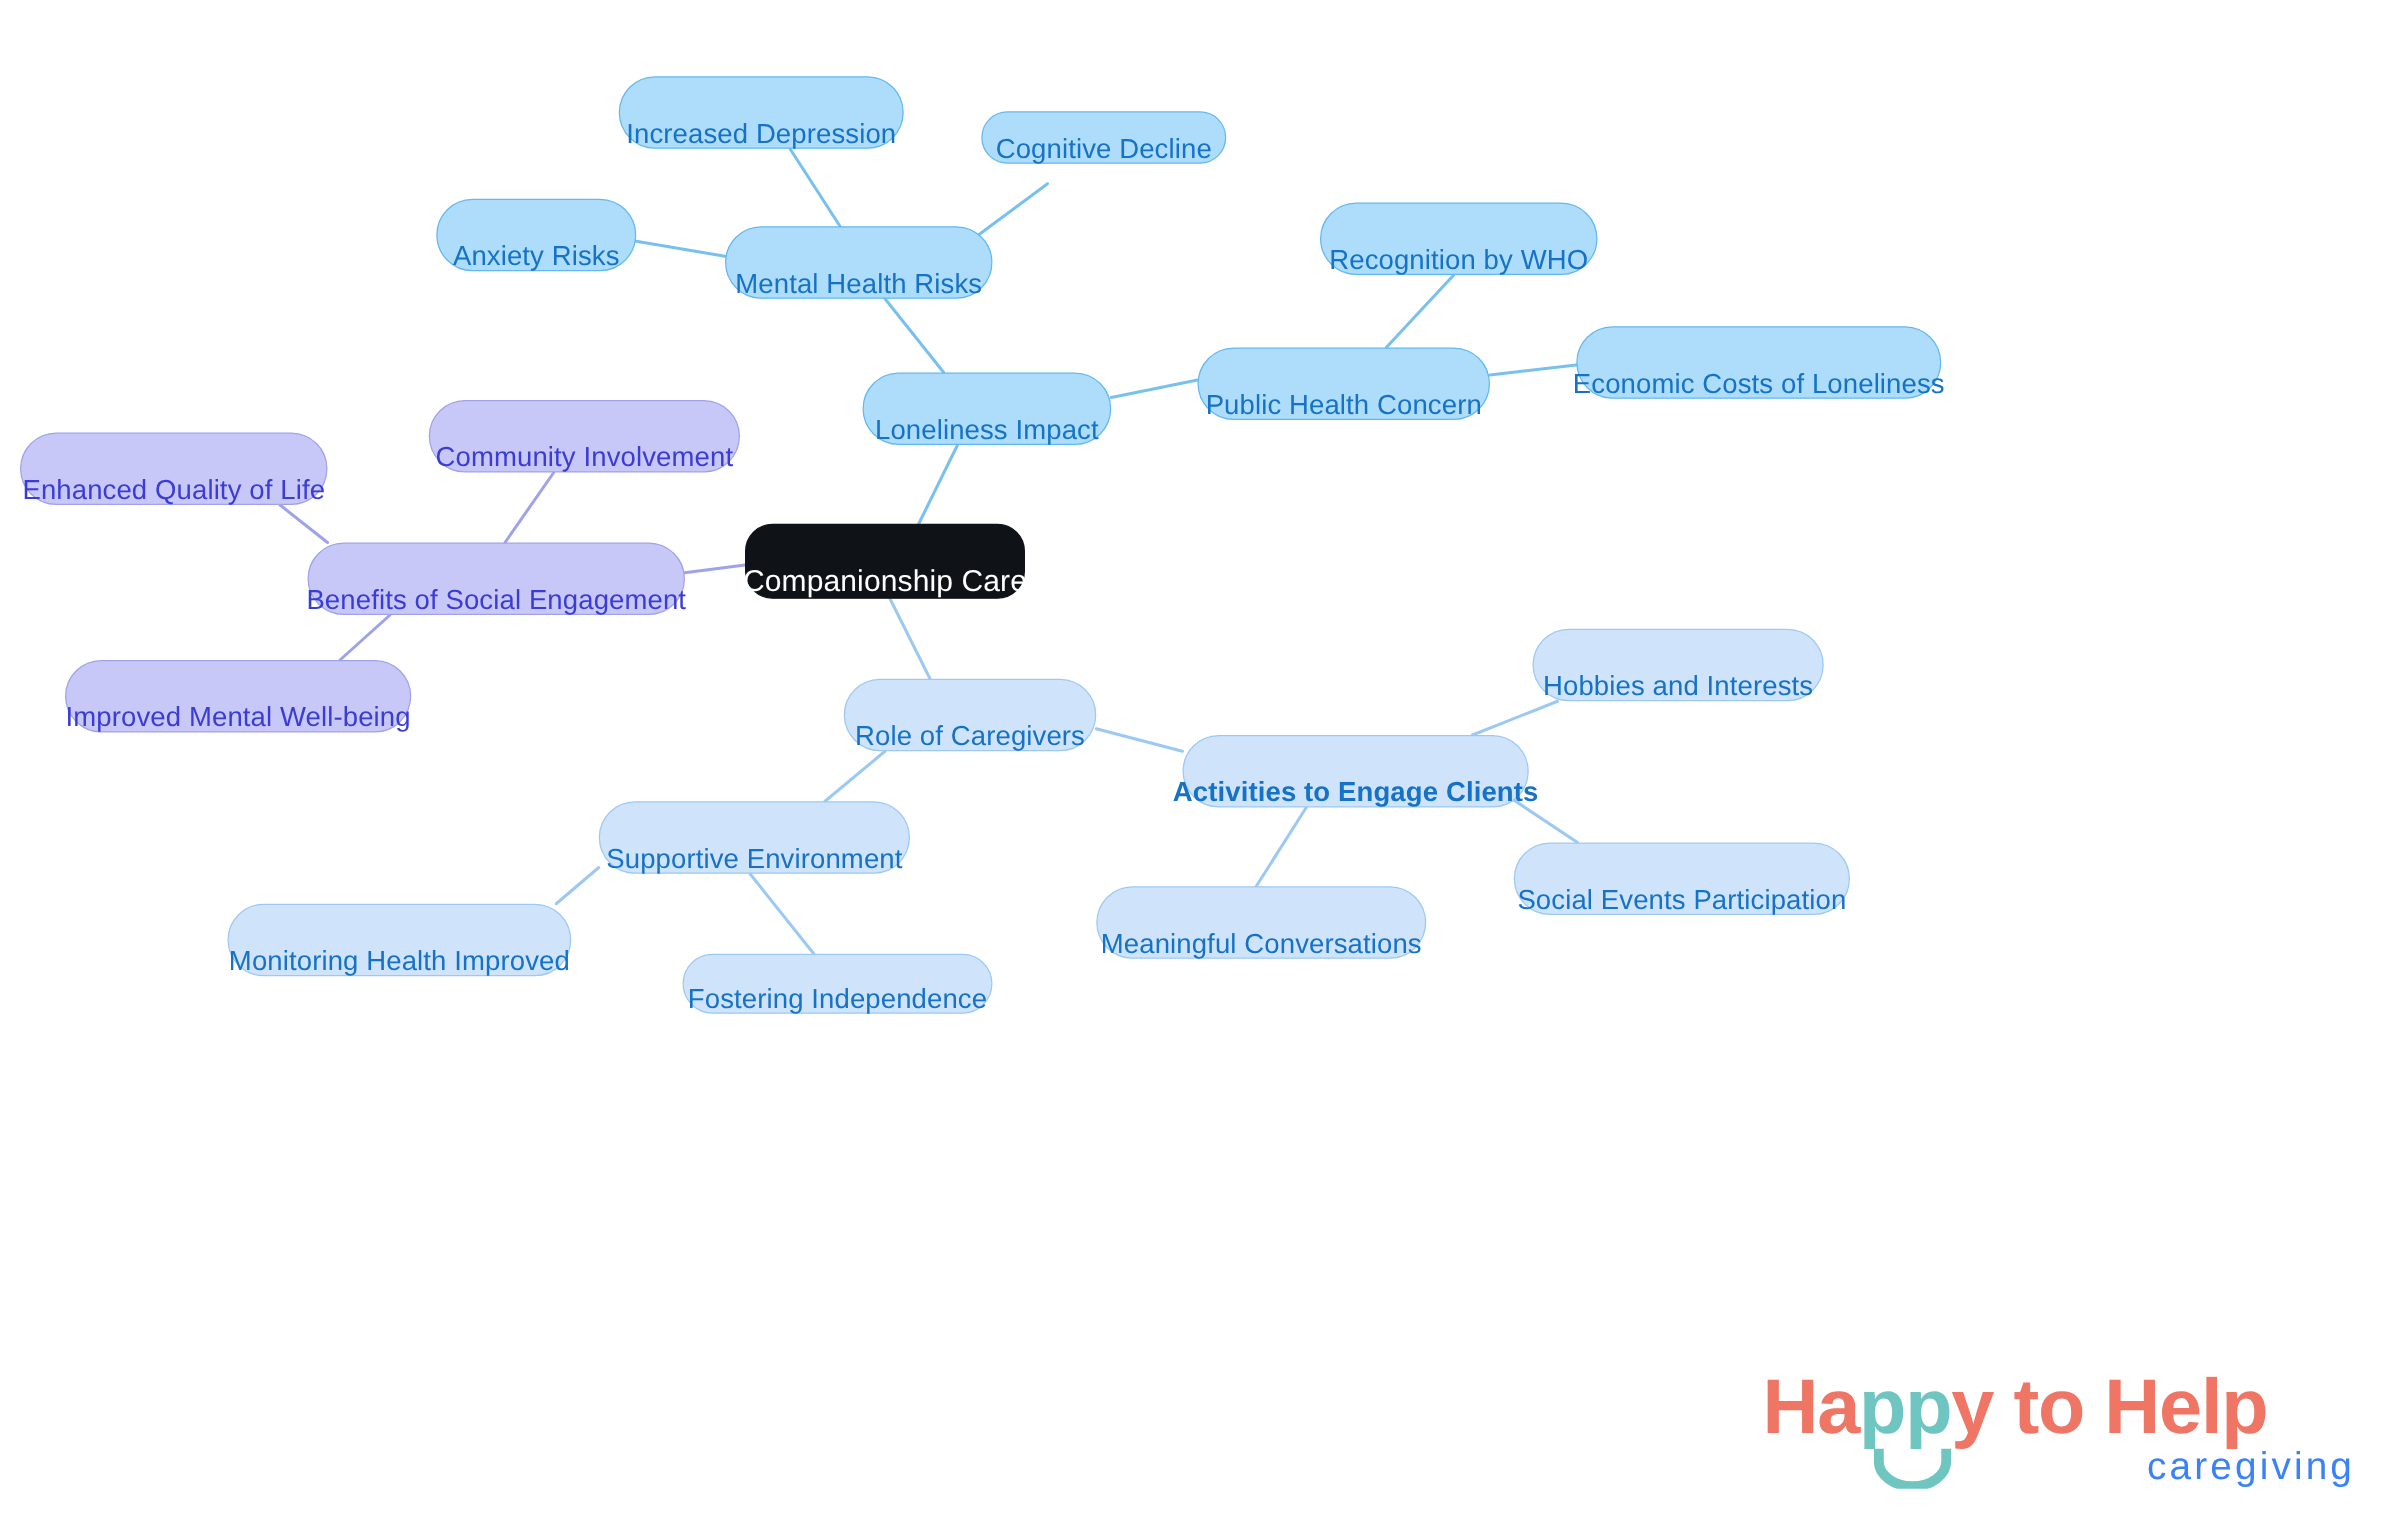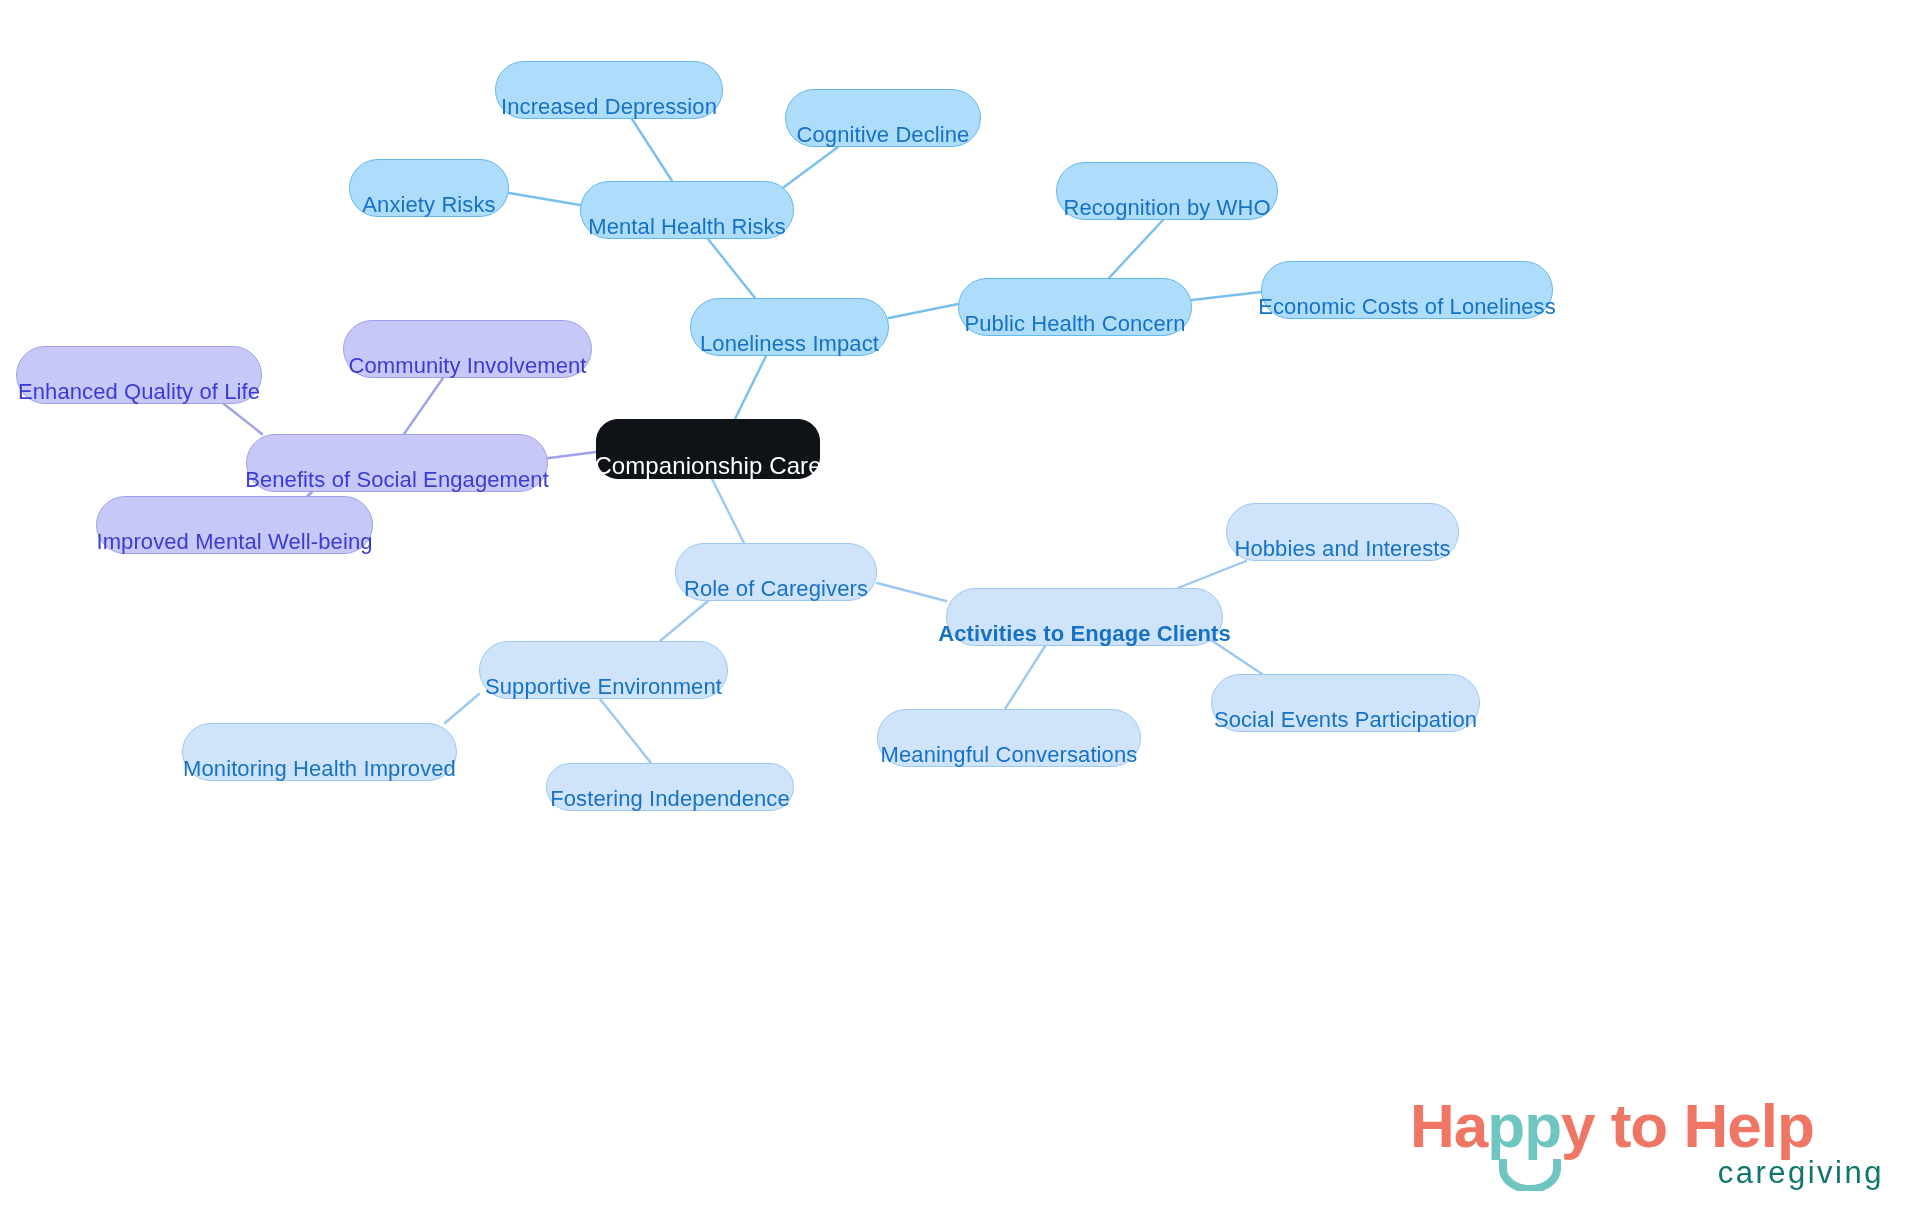--- a/index.html
+++ b/index.html
@@ -90,21 +90,21 @@
     white-space: nowrap;
   }
   .logo-coral { color: #EF7565; }
   .logo-teal  { color: #6FC6C0; }
   .logo-sub {
     position: absolute;
     right: 6px;
     top: 62px;
     font-size: 31px;
     letter-spacing: 2.5px;
-    color: #0f766e;
+    color: #3b82f6;
     line-height: 1;
     white-space: nowrap;
   }
   #logo-smile {
     position: absolute;
     left: 89px;
     top: 62px;
     width: 62px;
     height: 34px;
   }
@@ -143,21 +143,21 @@
       </div>
       <div class="node n-blue-mid" style="left: 690px; top: 298px; width: 199px; height: 58px;">
         <span class="node-label">Loneliness Impact</span>
       </div>
       <div class="node n-blue-mid" style="left: 580px; top: 181px; width: 214px; height: 58px;">
         <span class="node-label">Mental Health Risks</span>
       </div>
       <div class="node n-blue-mid" style="left: 495px; top: 61px; width: 228px; height: 58px;">
         <span class="node-label">Increased Depression</span>
       </div>
-      <div class="node n-blue-mid" style="left: 785px; top: 89px; width: 196px; height: 58px;">
+      <div class="node n-blue-mid" style="left: 785px; top: 89px; width: 196px; height: 42px;">
         <span class="node-label">Cognitive Decline</span>
       </div>
       <div class="node n-blue-mid" style="left: 349px; top: 159px; width: 160px; height: 58px;">
         <span class="node-label">Anxiety Risks</span>
       </div>
       <div class="node n-blue-mid" style="left: 958px; top: 278px; width: 234px; height: 58px;">
         <span class="node-label">Public Health Concern</span>
       </div>
       <div class="node n-blue-mid" style="left: 1056px; top: 162px; width: 222px; height: 58px;">
         <span class="node-label">Recognition by WHO</span>
@@ -167,21 +167,21 @@
       </div>
       <div class="node n-purple" style="left: 224px; top: 434px; width: 302px; height: 58px; margin-left: 22px;">
         <span class="node-label">Benefits of Social Engagement</span>
       </div>
       <div class="node n-purple" style="left: 16px; top: 346px; width: 246px; height: 58px;">
         <span class="node-label">Enhanced Quality of Life</span>
       </div>
       <div class="node n-purple" style="left: 343px; top: 320px; width: 249px; height: 58px;">
         <span class="node-label">Community Involvement</span>
       </div>
-      <div class="node n-purple" style="left: 52px; top: 496px; width: 277px; height: 58px; margin-left: 44px;">
+      <div class="node n-purple" style="left: 52px; top: 528px; width: 277px; height: 58px;">
         <span class="node-label">Improved Mental Well-being</span>
       </div>
       <div class="node n-blue-light" style="left: 675px; top: 543px; width: 202px; height: 58px;">
         <span class="node-label">Role of Caregivers</span>
       </div>
       <div class="node n-blue-light" style="left: 479px; top: 641px; width: 249px; height: 58px;">
         <span class="node-label">Supportive Environment</span>
       </div>
       <div class="node n-blue-light" style="left: 182px; top: 723px; width: 275px; height: 58px;">
         <span class="node-label">Monitoring Health Improved</span>

